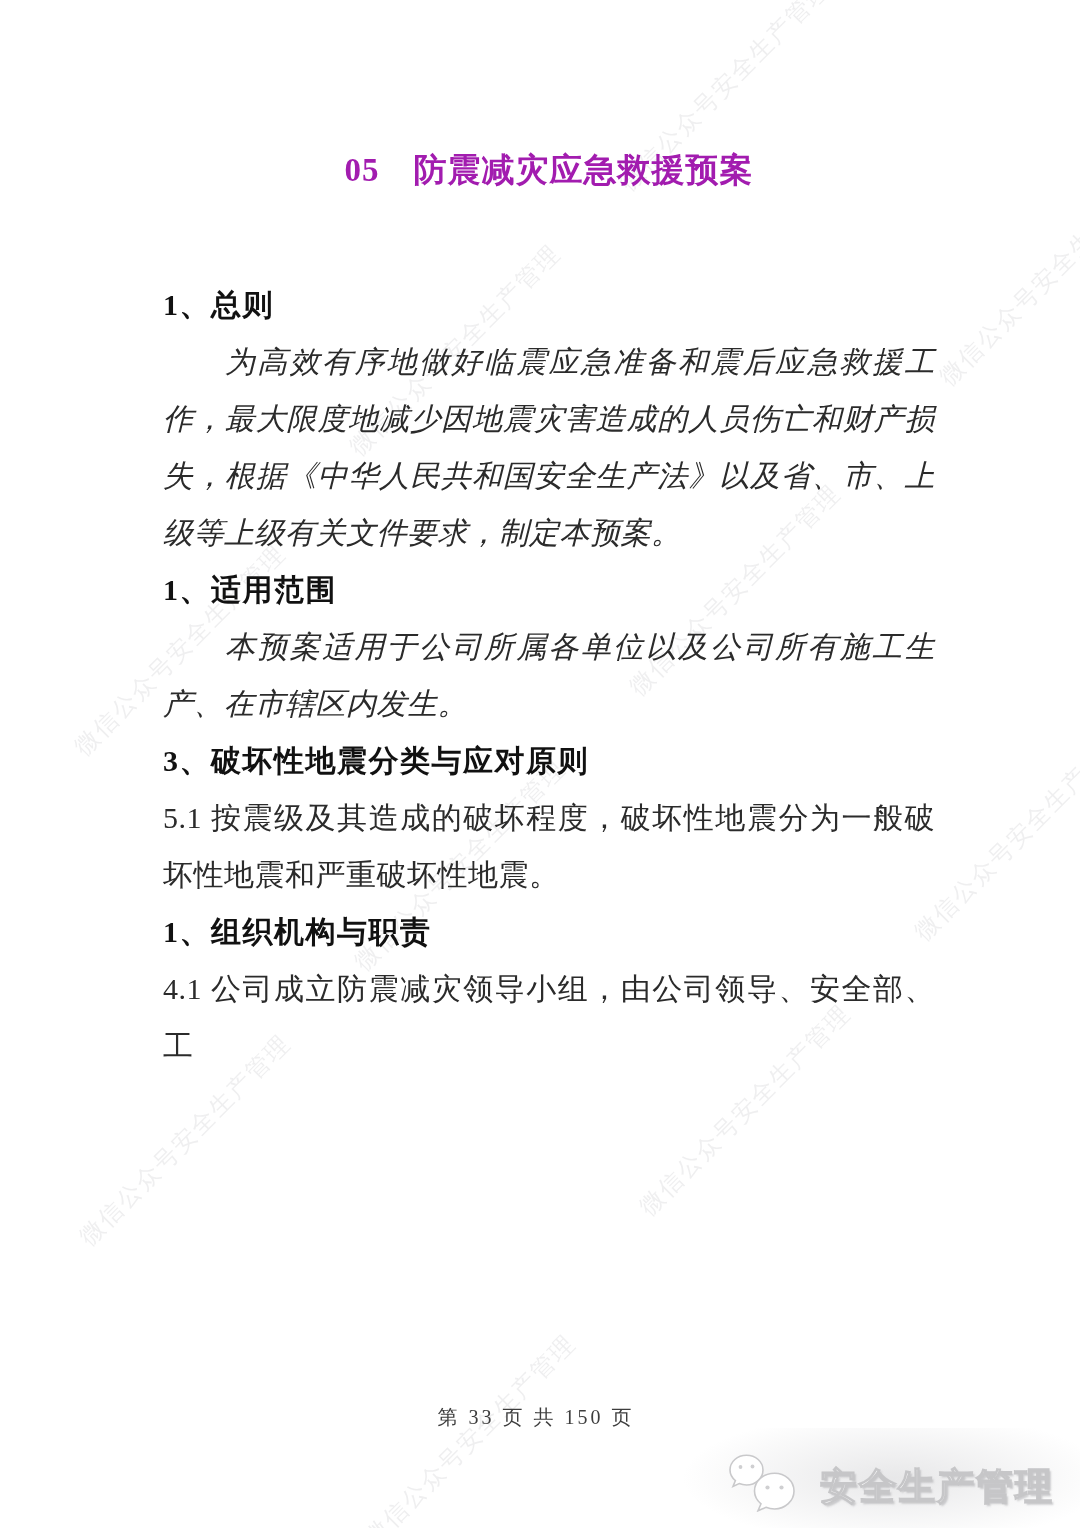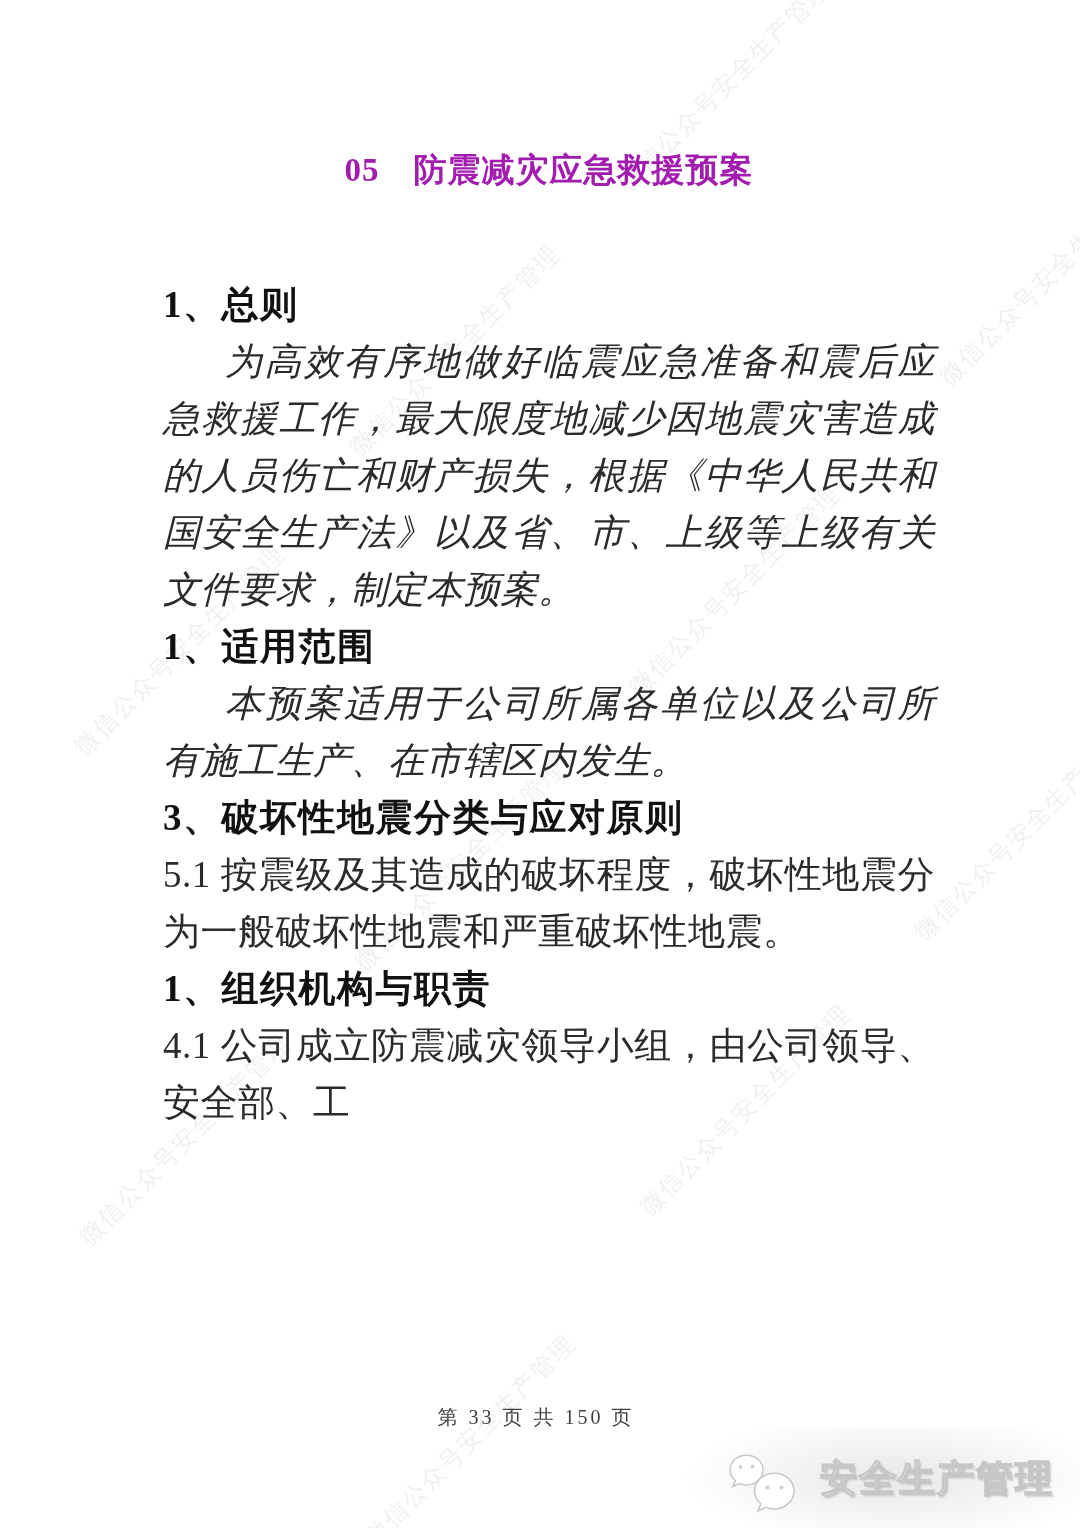--- a/index.html
+++ b/index.html
@@ -33,21 +33,21 @@
   .doc-title{
     font-size:33px;
     font-weight:bold;
     color:#a21caf;
     text-align:center;
     letter-spacing:1px;
     line-height:40px;
     margin:0 0 86px 0;
   }
   .block{
-    font-size:37px;
+    font-size:30px;
     line-height:57px;
     margin:0;
   }
   .block.heading{
     font-weight:bold;
     color:#111111;
     letter-spacing:1.5px;
   }
   .block.paragraph{
     text-align:justify;
@@ -69,21 +69,21 @@
     position:absolute;
     right:0;bottom:0;
     width:440px;height:100px;
     z-index:2;
     background:radial-gradient(ellipse 62% 85% at 58% 50%,
                rgba(178,178,182,0.30), rgba(255,255,255,0) 78%);
   }
   .brand{
     position:absolute;
     right:26px;bottom:16px;
-    display:flex;align-items:flex-start;gap:21px;
+    display:flex;align-items:flex-end;gap:21px;
     z-index:3;
   }
   .brand-icon{width:74px;height:58px;display:block;}
   .brand-text{
     font-size:37px;
     font-weight:bold;
     letter-spacing:2px;
     color:#ffffff;
     -webkit-text-stroke:1.3px #c6c6c8;
     text-shadow:2px 2px 2px rgba(150,150,155,0.45);

